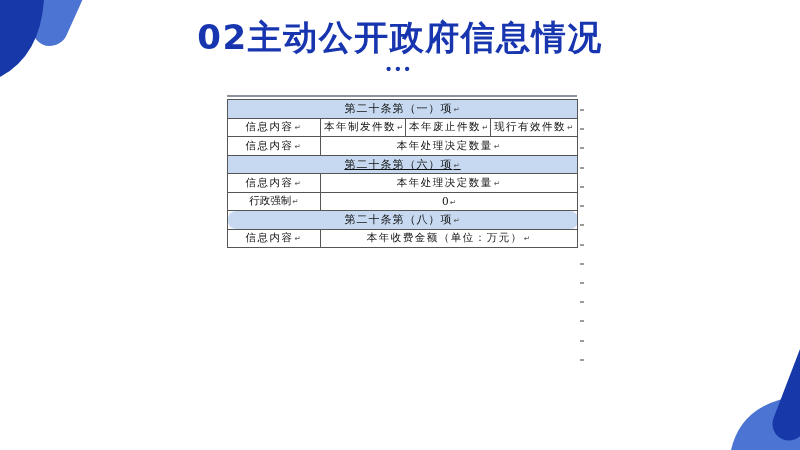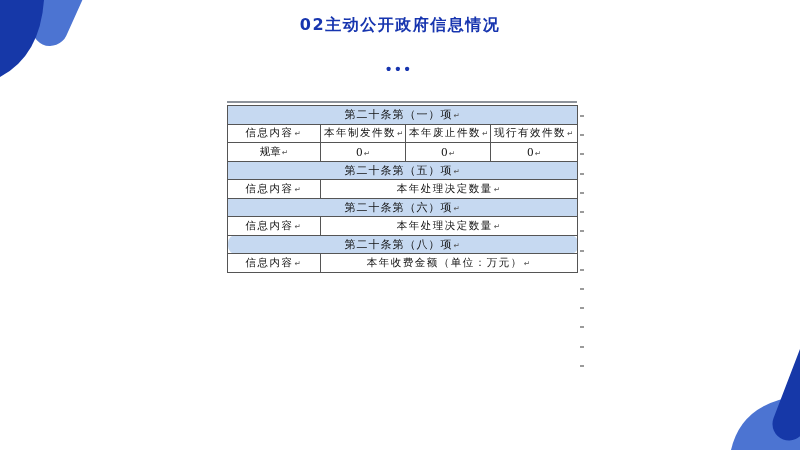--- a/index.html
+++ b/index.html
@@ -27,40 +27,40 @@
     pointer-events: none;
   }
   .title {
     position: absolute;
     top: 15px;
     left: 0;
     width: 100%;
     margin: 0;
     text-align: center;
     font-family: "DejaVu Sans", "Liberation Sans", sans-serif;
-    font-size: 16px;
+    font-size: 34px;
     font-weight: 800;
     letter-spacing: 1.5px;
     z-index: 1;
   }
   .dots {
     position: absolute;
     top: 60px;
     left: 0;
     width: 100%;
     text-align: center;
     font-size: 15px;
     font-weight: 900;
     letter-spacing: 4px;
     z-index: 1;
   }
   .table-wrap {
     position: absolute;
     left: 227px;
-    top: 101px;
+    top: 95px;
     width: 350px;
     z-index: 1;
   }
   .top-rule {
     height: 2px;
     background: #8d939b;
     margin-bottom: 2px;
   }
   table.report {
     width: 350px;
@@ -140,38 +140,33 @@
           <tr>
             <td colspan="4" class="sec" style="background: rgb(198, 217, 241);">第二十条第（一）项<span class="pmark">↵</span></td>
           </tr>
           <tr>
             <td colspan="1" class="hed">信息内容<span class="pmark">↵</span></td>
             <td colspan="1" class="hed">本年制发件数<span class="pmark">↵</span></td>
             <td colspan="1" class="hed">本年废止件数<span class="pmark">↵</span></td>
             <td colspan="1" class="hed">现行有效件数<span class="pmark">↵</span></td>
           </tr>
           <tr>
-            <td colspan="1" class="lbl">规章<span class="pmark">↵</span></td>
-            <td colspan="1" class="val">0<span class="pmark">↵</span></td>
-            <td colspan="1" class="val">0<span class="pmark">↵</span></td>
-            <td colspan="1" class="val">0<span class="pmark">↵</span></td>
+            <td colspan="1" class="hed">信息内容<span class="pmark">↵</span></td>
+            <td colspan="3" class="hed">本年处理决定数量<span class="pmark">↵</span></td>
           </tr>
           <tr>
-            <td colspan="4" class="sec" style="background: rgb(198, 217, 241);">第二十条第（五）项<span class="pmark">↵</span></td>
+            <td colspan="4" class="sec" style="background: rgb(198, 217, 241); text-decoration: underline;">第二十条第（六）项<span class="pmark">↵</span></td>
           </tr>
           <tr>
             <td colspan="1" class="hed">信息内容<span class="pmark">↵</span></td>
             <td colspan="3" class="hed">本年处理决定数量<span class="pmark">↵</span></td>
           </tr>
           <tr>
-            <td colspan="4" class="sec" style="background: rgb(198, 217, 241);">第二十条第（六）项<span class="pmark">↵</span></td>
-          </tr>
-          <tr>
-            <td colspan="1" class="hed">信息内容<span class="pmark">↵</span></td>
-            <td colspan="3" class="hed">本年处理决定数量<span class="pmark">↵</span></td>
+            <td colspan="1" class="lbl">行政强制<span class="pmark">↵</span></td>
+            <td colspan="3" class="val">0<span class="pmark">↵</span></td>
           </tr>
           <tr>
             <td colspan="4" class="sec" style="background: rgb(198, 217, 241); border-radius: 8px;">第二十条第（八）项<span class="pmark">↵</span></td>
           </tr>
           <tr>
             <td colspan="1" class="hed">信息内容<span class="pmark">↵</span></td>
             <td colspan="3" class="hed">本年收费金额（单位：万元）<span class="pmark">↵</span></td>
           </tr>
         </tbody>
     </table>

